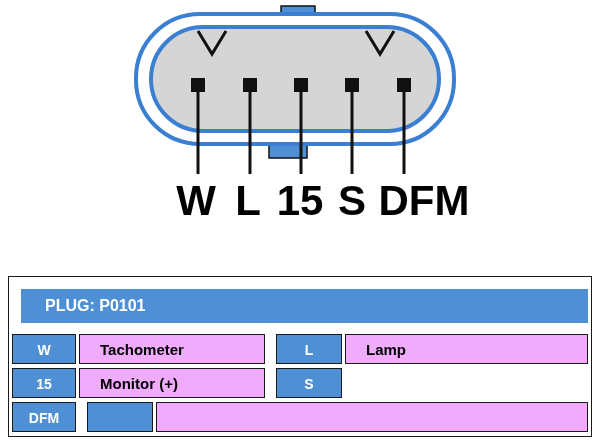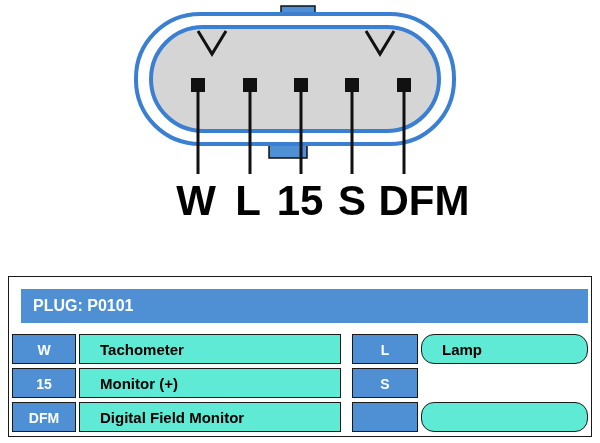--- a/index.html
+++ b/index.html
@@ -35,21 +35,21 @@
     height: 161px;
   }
   .plug-header {
     margin: 9px 0 11px 9px;
     height: 34px;
     line-height: 34px;
     background: #4f90d5;
     color: #ffffff;
     font-weight: bold;
     font-size: 16px;
-    padding-left: 12px;
+    padding-left: 24px;
   }
   .prow {
     display: flex;
     gap: 3px;
     margin: 4px 0 0 0;
   }
   .cell {
     height: 30px;
     line-height: 30px;
     border: 1px solid #1a1a1a;
@@ -61,27 +61,27 @@
   .code {
     width: 64px;
     background: #4f90d5;
     color: #ffffff;
     font-weight: bold;
     font-size: 14px;
     text-align: center;
   }
   .code2 { width: 66px; }
   .desc {
-    width: 262px;
-    background: #5eead4;
+    width: 186px;
+    background: #f0abfc;
     color: #000000;
     font-weight: bold;
     padding-left: 20px;
   }
-  .desc2 { flex: 1; width: auto; border-radius: 13px; }
+  .desc2 { flex: 1; width: auto; }
   .spacer {
     width: 5px;
     border: none;
     background: transparent;
   }
 </style>
 </head>
 <body>
 
 <div class="page">
@@ -134,20 +134,19 @@
 
     <div class="prow">
       <div class="cell code">15</div>
       <div class="cell desc">Monitor (+)</div>
       <div class="spacer"></div>
       <div class="cell code code2">S</div>
     </div>
 
     <div class="prow">
       <div class="cell code">DFM</div>
-      <div class="cell desc">Digital Field Monitor</div>
       <div class="spacer"></div>
       <div class="cell code code2"></div>
       <div class="cell desc desc2"></div>
     </div>
 
   </div>
 </div>
 
 </body></html>

